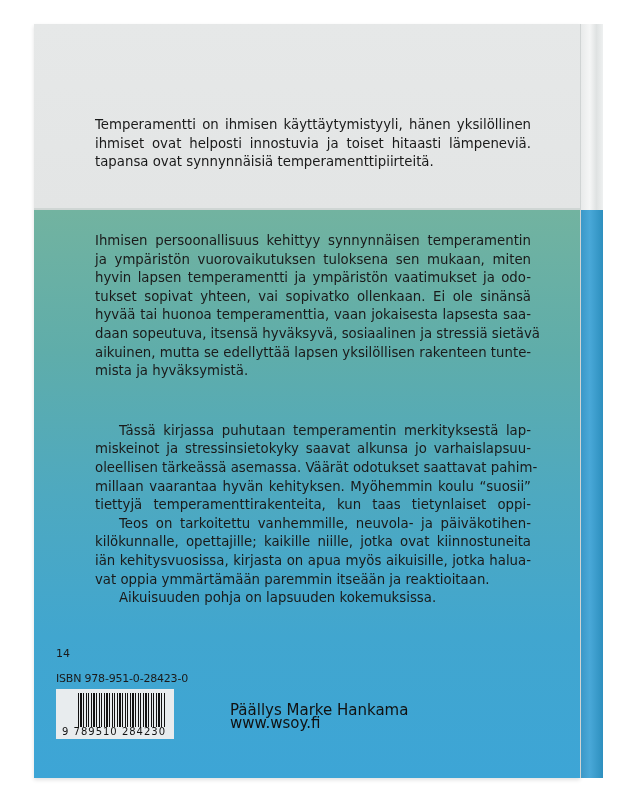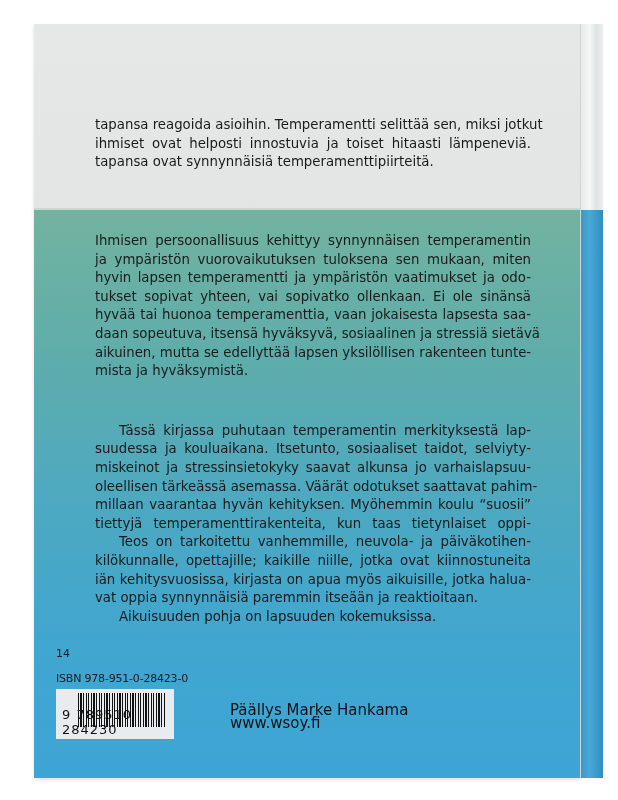--- a/index.html
+++ b/index.html
@@ -52,66 +52,65 @@
     .barcode-bars {
       position: absolute; left: 22px; top: 4px; width: 88px; height: 34px;
       background: repeating-linear-gradient(90deg,
         #111 0px, #111 1px, #e8ecee 1px, #e8ecee 2px,
         #111 2px, #111 4px, #e8ecee 4px, #e8ecee 5px,
         #111 5px, #111 6px, #e8ecee 6px, #e8ecee 8px,
         #111 8px, #111 9px, #e8ecee 9px, #e8ecee 10px,
         #111 10px, #111 11px, #e8ecee 11px, #e8ecee 13px);
     }
     .barcode-digits {
-      position: absolute; left: 6px; bottom: 2px; font-size: 13px; letter-spacing: 1px; color: #111;
+      position: absolute; left: 6px; bottom: 2px; font-size: 10px; letter-spacing: 1px; color: #111;
     }
     .credits {
       position: absolute; left: 230px; top: 704px; font-size: 15px; line-height: 13px; color: #111;
     }
   </style>
 </head>
 <body>
 
 <div class="book">
   <div class="cover-top"></div>
   <div class="cover-bottom"></div>
   <div class="spine">
     <div class="spine-bottom"></div>
   </div>
 
   <div class="text-block intro">
-    <span class="text-line">tapansa reagoida asioihin. Temperamentti selittää sen, miksi jotkut</span>
+    <span class="text-line">Temperamentti on ihmisen käyttäytymistyyli, hänen yksilöllinen</span>
     <span class="text-line">ihmiset ovat helposti innostuvia ja toiset hitaasti lämpeneviä.</span>
     <span class="text-line last">tapansa ovat synnynnäisiä temperamenttipiirteitä.</span>
   </div>
 
   <div class="text-block body-text">
     <p>
       <span class="text-line">Ihmisen persoonallisuus kehittyy synnynnäisen temperamentin</span>
       <span class="text-line">ja ympäristön vuorovaikutuksen tuloksena sen mukaan, miten</span>
       <span class="text-line">hyvin lapsen temperamentti ja ympäristön vaatimukset ja odo-</span>
       <span class="text-line">tukset sopivat yhteen, vai sopivatko ollenkaan. Ei ole sinänsä</span>
       <span class="text-line">hyvää tai huonoa temperamenttia, vaan jokaisesta lapsesta saa-</span>
       <span class="text-line">daan sopeutuva, itsensä hyväksyvä, sosiaalinen ja stressiä sietävä</span>
       <span class="text-line">aikuinen, mutta se edellyttää lapsen yksilöllisen rakenteen tunte-</span>
       <span class="text-line last">mista ja hyväksymistä.</span>
     </p>
     <p>
       <span class="text-line indent" style="padding-left:24px;text-indent:0;">Tässä kirjassa puhutaan temperamentin merkityksestä lap-</span>
-      <span class="text-line">suudessa ja kouluaikana. Itsetunto, sosiaaliset taidot, selviyty-</span>
       <span class="text-line">miskeinot ja stressinsietokyky saavat alkunsa jo varhaislapsuu-</span>
       <span class="text-line">oleellisen tärkeässä asemassa. Väärät odotukset saattavat pahim-</span>
       <span class="text-line">millaan vaarantaa hyvän kehityksen. Myöhemmin koulu “suosii”</span>
       <span class="text-line">tiettyjä temperamenttirakenteita, kun taas tietynlaiset oppi-</span>
     </p>
     <p>
       <span class="text-line" style="padding-left:24px;">Teos on tarkoitettu vanhemmille, neuvola- ja päiväkotihen-</span>
       <span class="text-line">kilökunnalle, opettajille; kaikille niille, jotka ovat kiinnostuneita</span>
       <span class="text-line">iän kehitysvuosissa, kirjasta on apua myös aikuisille, jotka halua-</span>
-      <span class="text-line last">vat oppia synnynnäisiä paremmin itseään ja reaktioitaan.</span>
+      <span class="text-line last">vat oppia ymmärtämään paremmin itseään ja reaktioitaan.</span>
     </p>
     <p>
       <span class="text-line last" style="padding-left:24px;">Aikuisuuden pohja on lapsuuden kokemuksissa.</span>
     </p>
   </div>
 </div>
 
 <div class="bottom-info">
   <div class="price-code">14</div>
   <div class="isbn">ISBN 978-951-0-28423-0</div>

